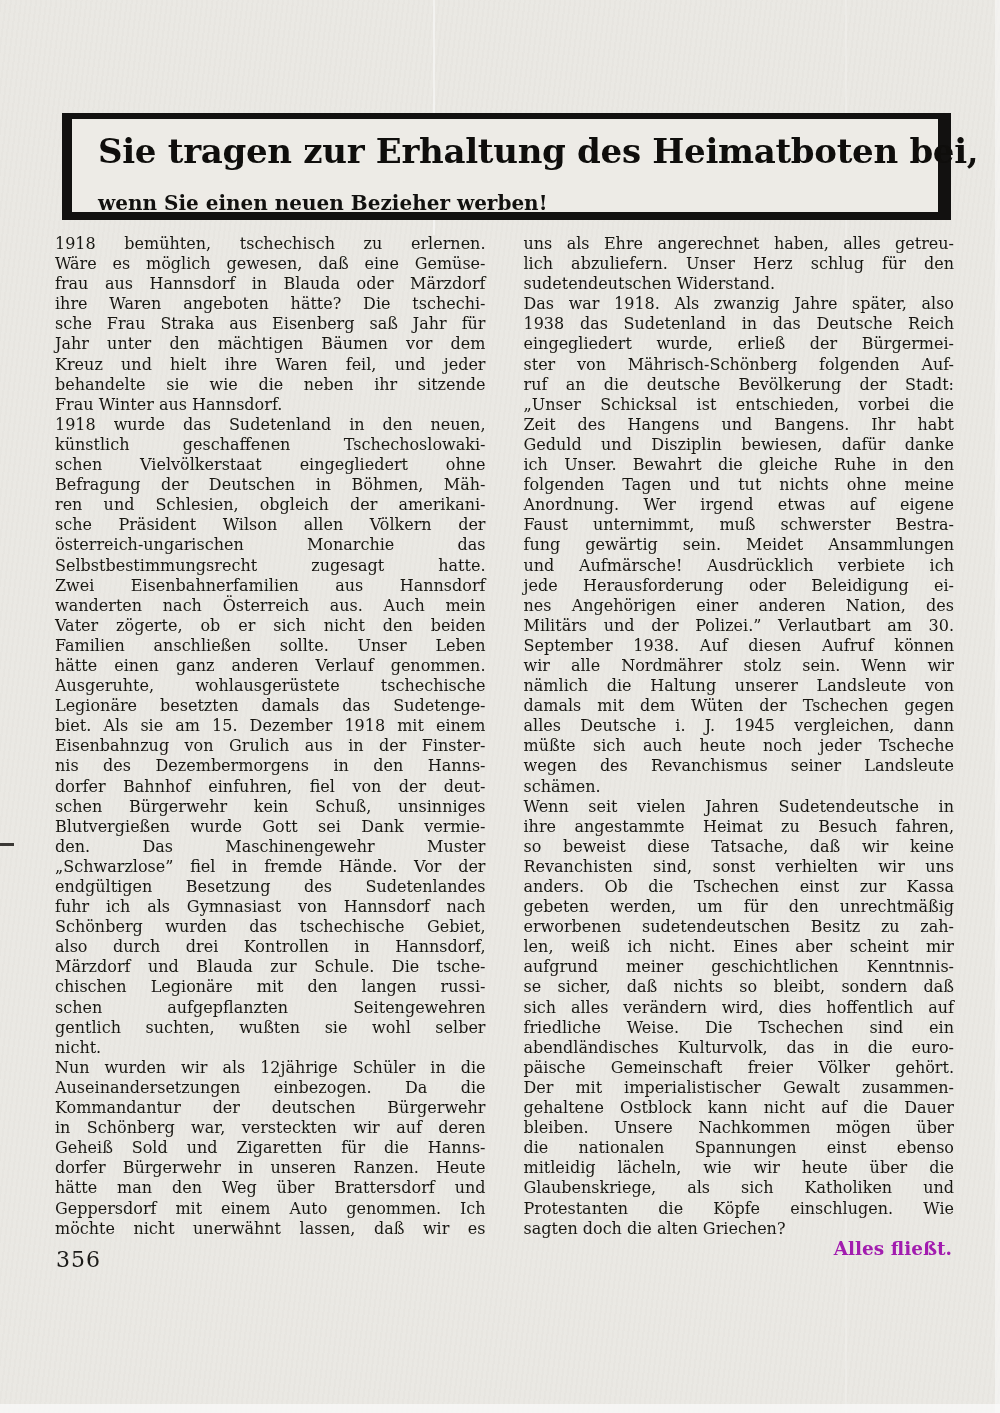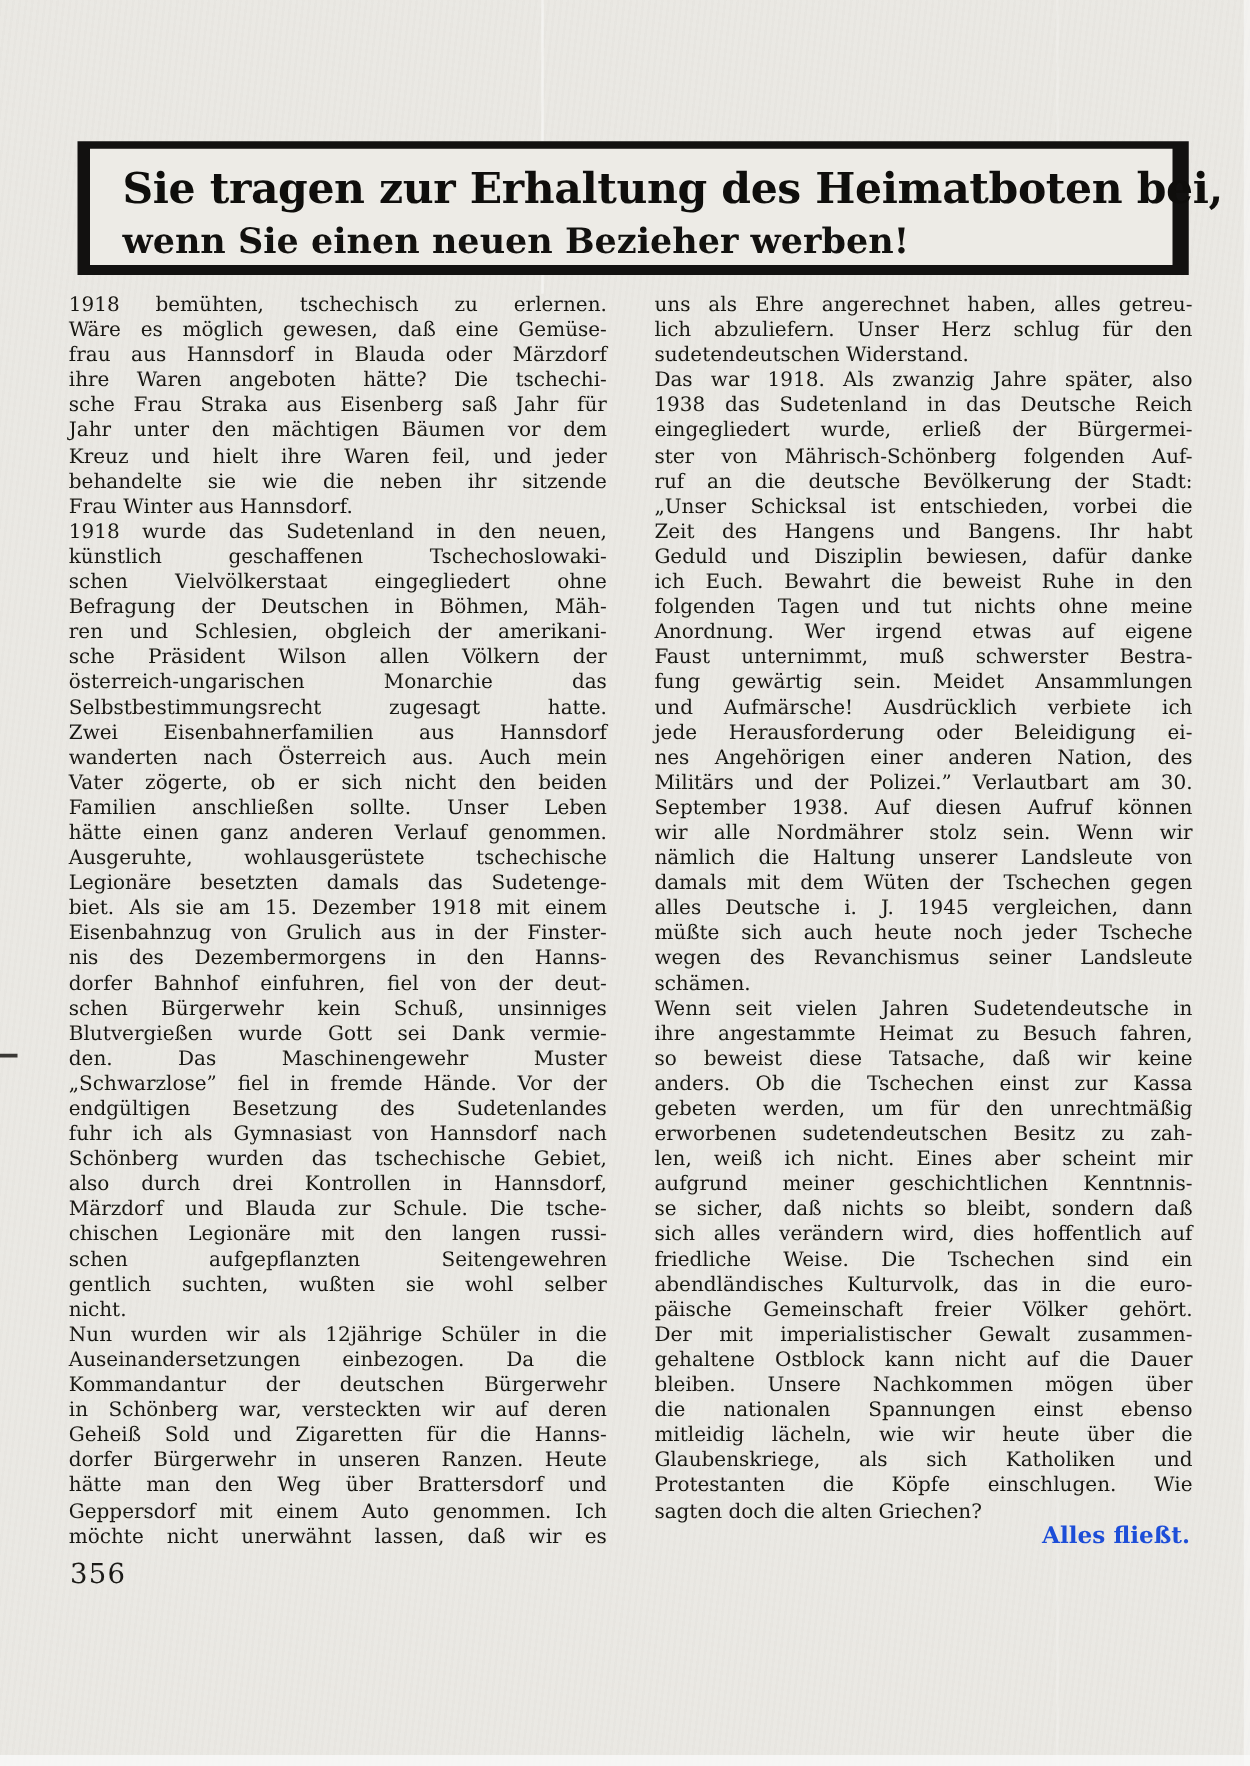--- a/index.html
+++ b/index.html
@@ -34,41 +34,41 @@
     border: solid #121110;
     border-width: 6px 13px 8px 10px;
     background: #edebe6;
     padding: 12px 0 12px 26px;
   }
   .banner-title {
     font-size: 34px; font-weight: bold; color: #0f0e0c;
     letter-spacing: -0.3px; white-space: nowrap; line-height: 1.18;
   }
   .banner-subtitle {
-    font-size: 28px; font-weight: bold; color: #12110f;
-    margin-top: 5px; white-space: nowrap;
+    font-size: 20px; font-weight: bold; color: #12110f;
+    margin-top: 20px; white-space: nowrap;
   }
 
   .columns {
     position: absolute; left: 55px; top: 234px;
     width: 899px;
     display: flex; gap: 38px;
   }
   .col { width: 437px; font-size: 16px; line-height: 20.1px; color: #181712; }
   .tline {
     text-align: justify;
     text-align-last: justify;
     white-space: normal;
   }
   .tline.para-end { text-align-last: left; }
 
   .signature {
     font-weight: bold; text-align: right;
     font-size: 18.5px; line-height: 20.1px;
-    padding-right: 2px; color: #1d4ed8;
+    padding-right: 2px; color: #a21caf;
   }
 
   .page-number {
     position: absolute; left: 56px; top: 1247px;
     font-size: 22px; letter-spacing: 1px; color: #1b1a17;
   }
 </style>
 </head>
 <body>
 
@@ -144,40 +144,41 @@
           <div class="tline">lich abzuliefern. Unser Herz schlug für den</div>
           <div class="tline para-end">sudetendeutschen Widerstand.</div>
           <div class="tline">Das war 1918. Als zwanzig Jahre später, also</div>
           <div class="tline">1938 das Sudetenland in das Deutsche Reich</div>
           <div class="tline">eingegliedert wurde, erließ der Bürgermei-</div>
           <div class="tline">ster von Mährisch-Schönberg folgenden Auf-</div>
           <div class="tline">ruf an die deutsche Bevölkerung der Stadt:</div>
           <div class="tline">„Unser Schicksal ist entschieden, vorbei die</div>
           <div class="tline">Zeit des Hangens und Bangens. Ihr habt</div>
           <div class="tline">Geduld und Disziplin bewiesen, dafür danke</div>
-          <div class="tline">ich Euch. Bewahrt die beweist Ruhe in den</div>
+          <div class="tline">ich Unser. Bewahrt die gleiche Ruhe in den</div>
           <div class="tline">folgenden Tagen und tut nichts ohne meine</div>
           <div class="tline">Anordnung. Wer irgend etwas auf eigene</div>
           <div class="tline">Faust unternimmt, muß schwerster Bestra-</div>
           <div class="tline">fung gewärtig sein. Meidet Ansammlungen</div>
           <div class="tline">und Aufmärsche! Ausdrücklich verbiete ich</div>
           <div class="tline">jede Herausforderung oder Beleidigung ei-</div>
           <div class="tline">nes Angehörigen einer anderen Nation, des</div>
           <div class="tline">Militärs und der Polizei.” Verlautbart am 30.</div>
           <div class="tline">September 1938. Auf diesen Aufruf können</div>
           <div class="tline">wir alle Nordmährer stolz sein. Wenn wir</div>
           <div class="tline">nämlich die Haltung unserer Landsleute von</div>
           <div class="tline">damals mit dem Wüten der Tschechen gegen</div>
           <div class="tline">alles Deutsche i. J. 1945 vergleichen, dann</div>
           <div class="tline">müßte sich auch heute noch jeder Tscheche</div>
           <div class="tline">wegen des Revanchismus seiner Landsleute</div>
           <div class="tline para-end">schämen.</div>
           <div class="tline">Wenn seit vielen Jahren Sudetendeutsche in</div>
           <div class="tline">ihre angestammte Heimat zu Besuch fahren,</div>
           <div class="tline">so beweist diese Tatsache, daß wir keine</div>
+          <div class="tline">Revanchisten sind, sonst verhielten wir uns</div>
           <div class="tline">anders. Ob die Tschechen einst zur Kassa</div>
           <div class="tline">gebeten werden, um für den unrechtmäßig</div>
           <div class="tline">erworbenen sudetendeutschen Besitz zu zah-</div>
           <div class="tline">len, weiß ich nicht. Eines aber scheint mir</div>
           <div class="tline">aufgrund meiner geschichtlichen Kenntnnis-</div>
           <div class="tline">se sicher, daß nichts so bleibt, sondern daß</div>
           <div class="tline">sich alles verändern wird, dies hoffentlich auf</div>
           <div class="tline">friedliche Weise. Die Tschechen sind ein</div>
           <div class="tline">abendländisches Kulturvolk, das in die euro-</div>
           <div class="tline">päische Gemeinschaft freier Völker gehört.</div>

